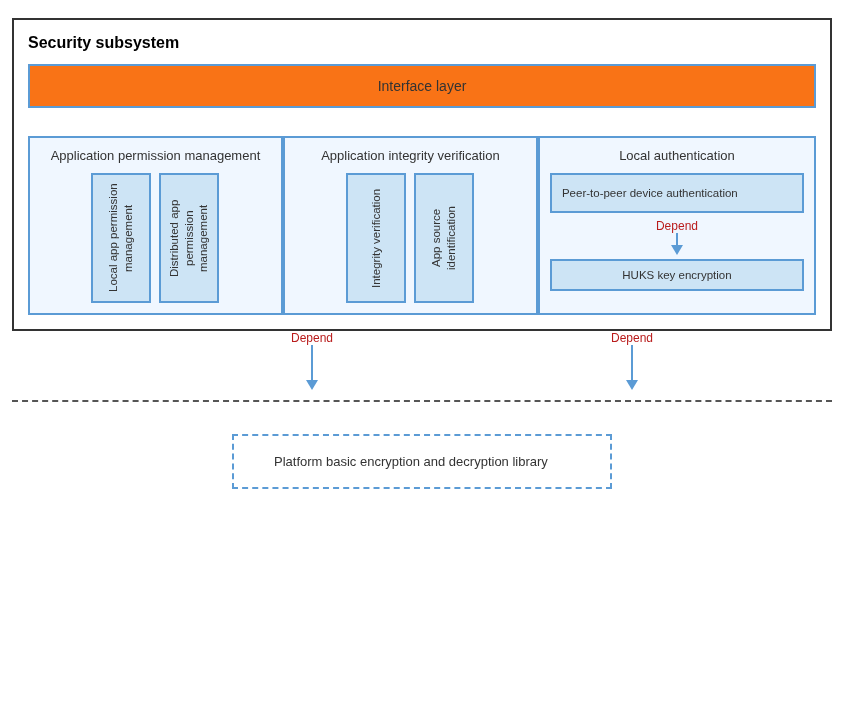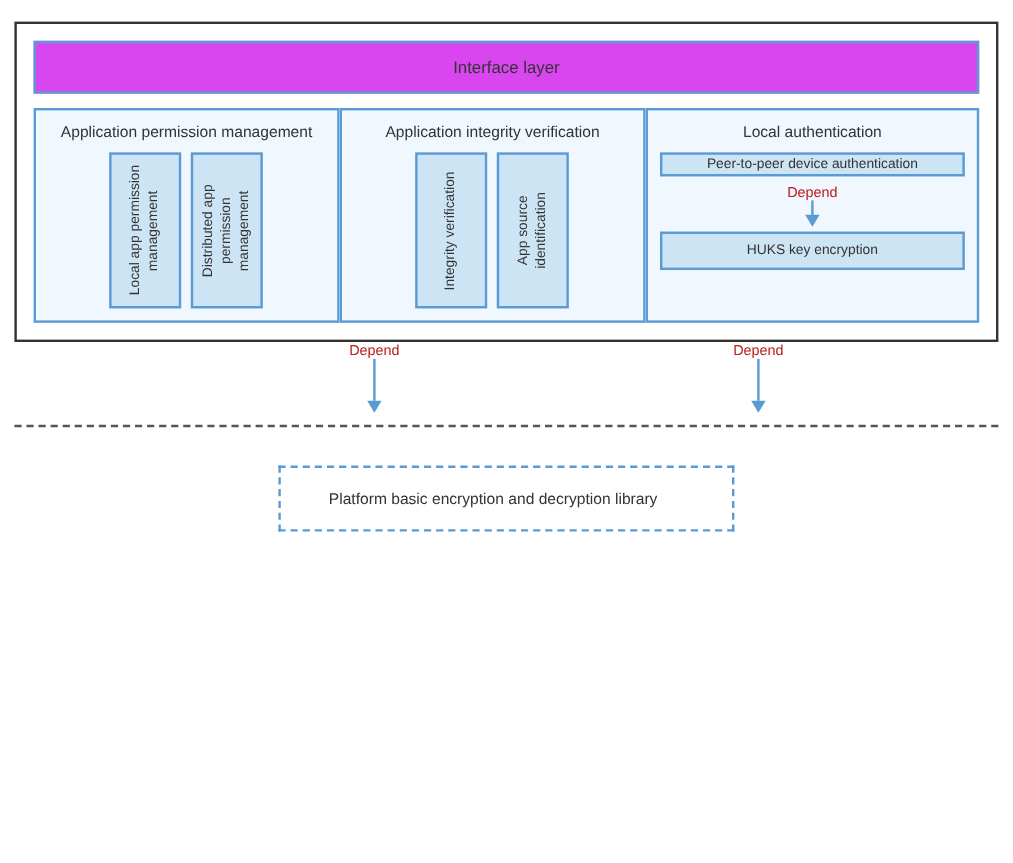--- a/index.html
+++ b/index.html
@@ -23,24 +23,24 @@
 
     .main-title {
       font-weight: bold;
       font-size: 16px;
       margin-bottom: 12px;
       color: #000;
     }
 
     .interface-layer-box {
       border: 2px solid #5b9bd5;
-      background: #d946ef;
+      background: #f97316;
       text-align: center;
       padding: 12px;
-      margin-bottom: 12px;
+      margin-bottom: 28px;
       font-size: 14px;
     }
 
     .middle-row {
       display: flex;
       gap: 0;
       margin-bottom: 0;
     }
 
     .section-box {
@@ -101,22 +101,21 @@
       padding: 8px;
       text-align: center;
       font-size: 11.5px;
       flex: 1;
       line-height: 1.4;
     }
 
     .peer-box {
       border: 2px solid #5b9bd5;
       background: #cde4f5;
-      padding: 0;
-      text-align: center;
+      padding: 10px;
       font-size: 11.5px;
       line-height: 1.4;
       margin-bottom: 6px;
     }
 
     .huks-box {
       border: 2px solid #5b9bd5;
       background: #cde4f5;
       padding: 8px;
       text-align: center;
@@ -146,20 +145,21 @@
       margin-top: 16px;
       width: 380px;
     }
   </style>
 </head>
 <body>
 
 <div style="width:844px; height:719px; background:#fff; position:relative;">
 
   <div class="main-container">
+    <div class="main-title">Security subsystem</div>
 
     <div class="interface-layer-box">
       <span>Interface layer</span>
     </div>
 
     <div class="middle-row">
 
       <div class="section-box">
         <div class="section-title">Application permission management</div>
         <div class="inner-boxes-row">

